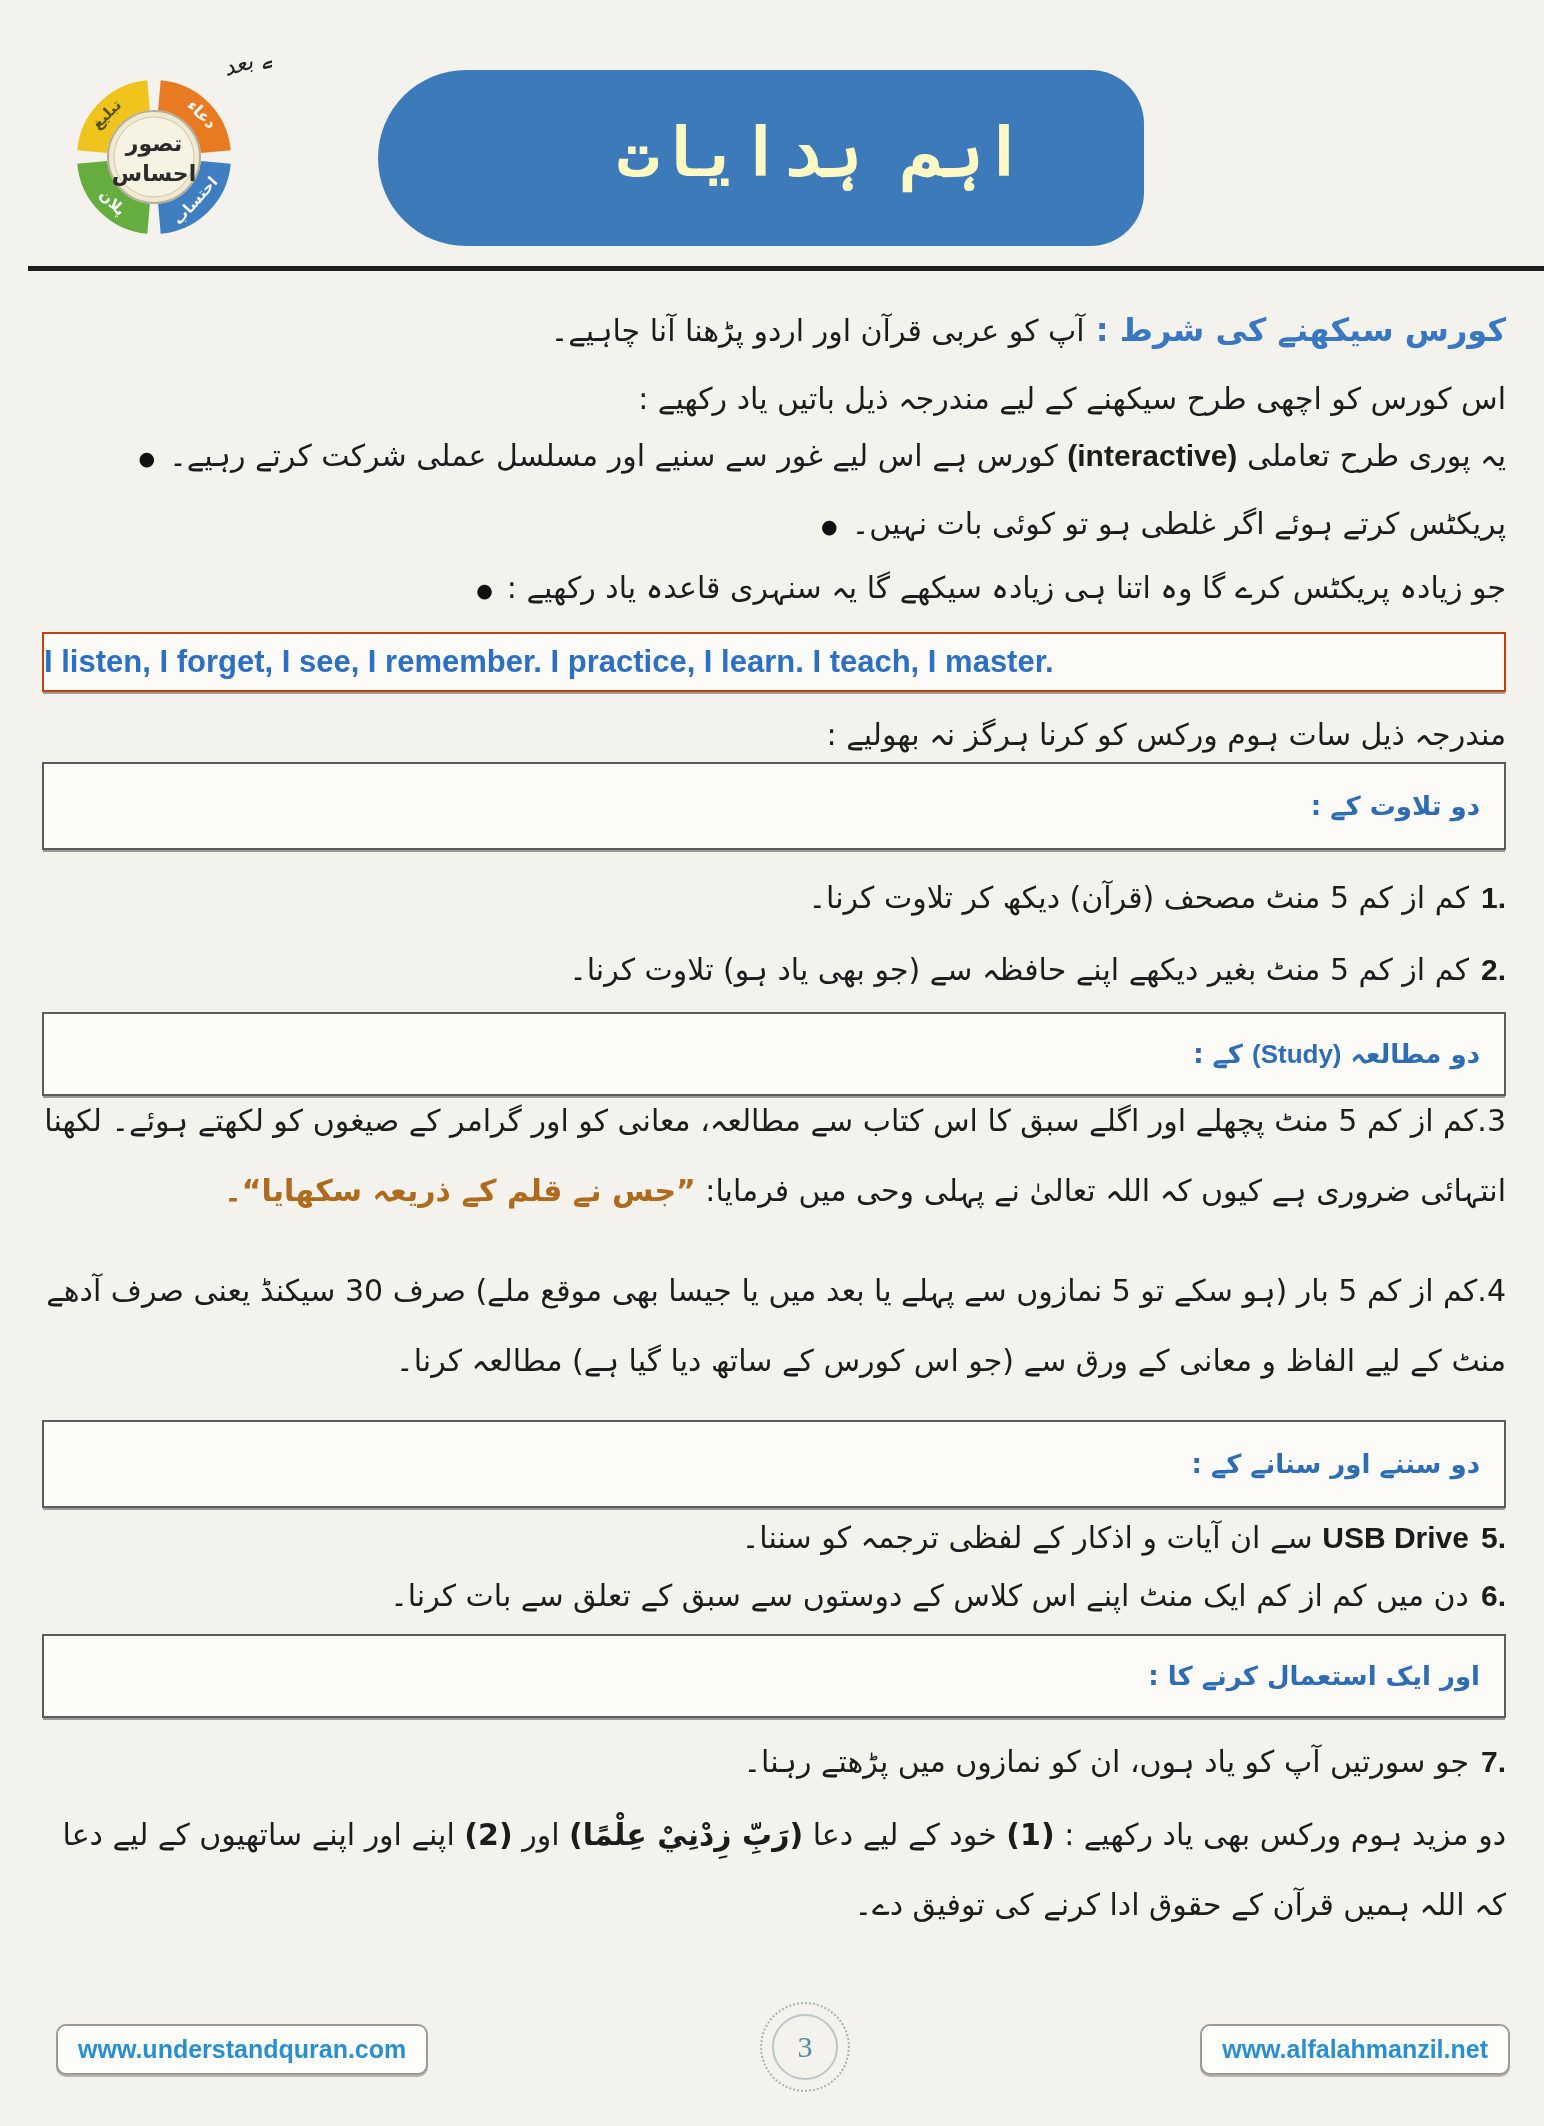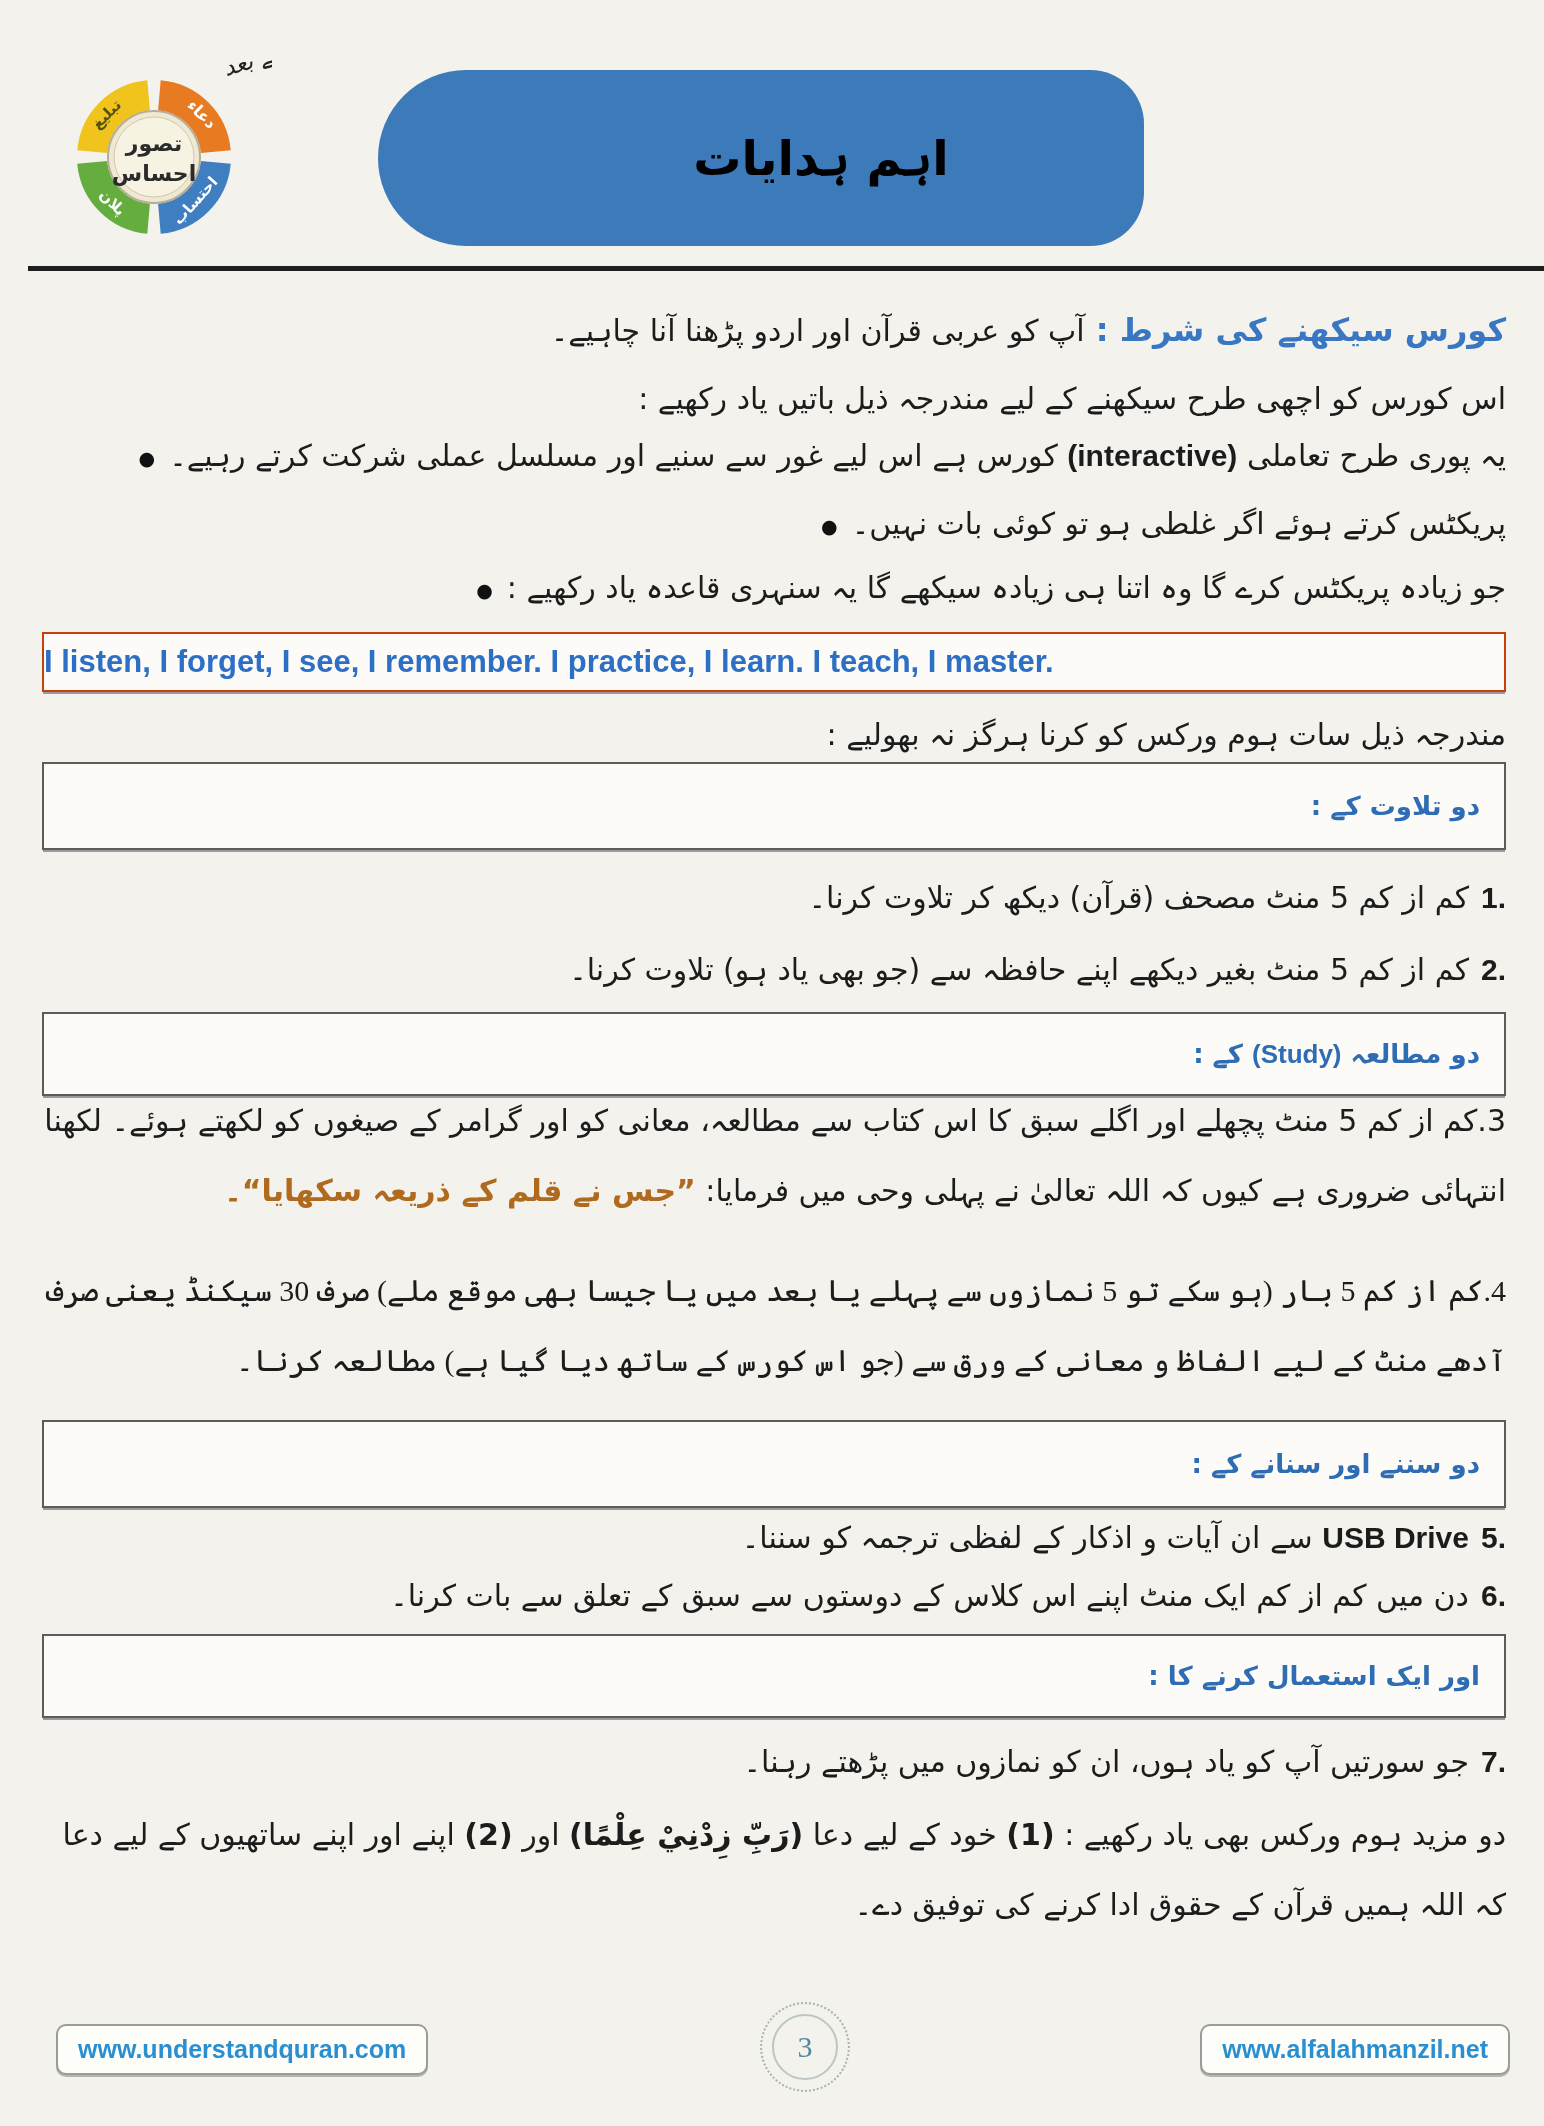--- a/index.html
+++ b/index.html
@@ -14,22 +14,22 @@
   
   .logo{position:absolute;left:36px;top:14px;width:236px;height:246px;}
   
   .banner{
     position:absolute;left:378px;top:70px;width:766px;height:176px;
     background:#3d7ab9;
     border-radius:95px 58px 58px 95px;
     display:flex;align-items:center;justify-content:center;
   }
   .banner .title{
-    color:#000000;font-size:48px;font-weight:bold;direction:rtl;
-    padding-left:120px;line-height:1;
+    color:#fef9c3;font-size:68px;font-weight:bold;direction:rtl;
+    padding-left:120px;line-height:1;font-family:Liberation Mono, monospace;
   }
   .rule{position:absolute;left:28px;top:266px;width:1516px;height:5px;background:#1e1e1e;}
   
   .line{font-size:30px;line-height:1.35;margin-top:13px;}
   .blue-label{color:#3a77c2;font-weight:bold;font-size:32px;}
   .bullet-line{font-size:30px;}
   .bullet-dot{display:inline-block;font-size:19px;vertical-align:middle;margin-right:14px;color:#111;}
   .latin{direction:ltr;unicode-bidi:isolate;font-family:"Liberation Sans", sans-serif;font-weight:bold;}
   .enbox{
     border:2px solid #c2410c;background:#fcfbf8;height:56px;
@@ -134,21 +134,21 @@
 </div>
 
 <div class="abs secbox" style="top:1012px;height:80px;">
   <span class="sechead"><span>دو مطالعہ </span><span class="latin" style="color:#2e6cb3;">(Study)</span><span> کے :</span></span>
 </div>
 
 <div class="abs para" style="top:1086px;">
   <span class="num">3.</span><span>کم از کم 5 منٹ پچھلے اور اگلے سبق کا اس کتاب سے مطالعہ، معانی کو اور گرامر کے صیغوں کو لکھتے ہوئے۔ لکھنا انتہائی ضروری ہے کیوں کہ اللہ تعالیٰ نے پہلی وحی میں فرمایا: </span><span class="quote-orange">”جس نے قلم کے ذریعہ سکھایا“۔</span>
 </div>
 
-<div class="abs para" style="top:1256px;font-family:Liberation Serif, serif;">
+<div class="abs para" style="top:1256px;">
   <span class="num">4.</span><span>کم از کم 5 بار (ہو سکے تو 5 نمازوں سے پہلے یا بعد میں یا جیسا بھی موقع ملے) صرف 30 سیکنڈ یعنی صرف آدھے منٹ کے لیے الفاظ و معانی کے ورق سے (جو اس کورس کے ساتھ دیا گیا ہے) مطالعہ کرنا۔</span>
 </div>
 
 <div class="abs secbox" style="top:1420px;height:84px;">
   <span class="sechead">دو سننے اور سنانے کے :</span>
 </div>
 
 <div class="abs item" style="top:1520px;">
   <span class="num">5.</span><span class="latin">USB Drive</span><span> سے ان آیات و اذکار کے لفظی ترجمہ کو سننا۔</span>
 </div>

